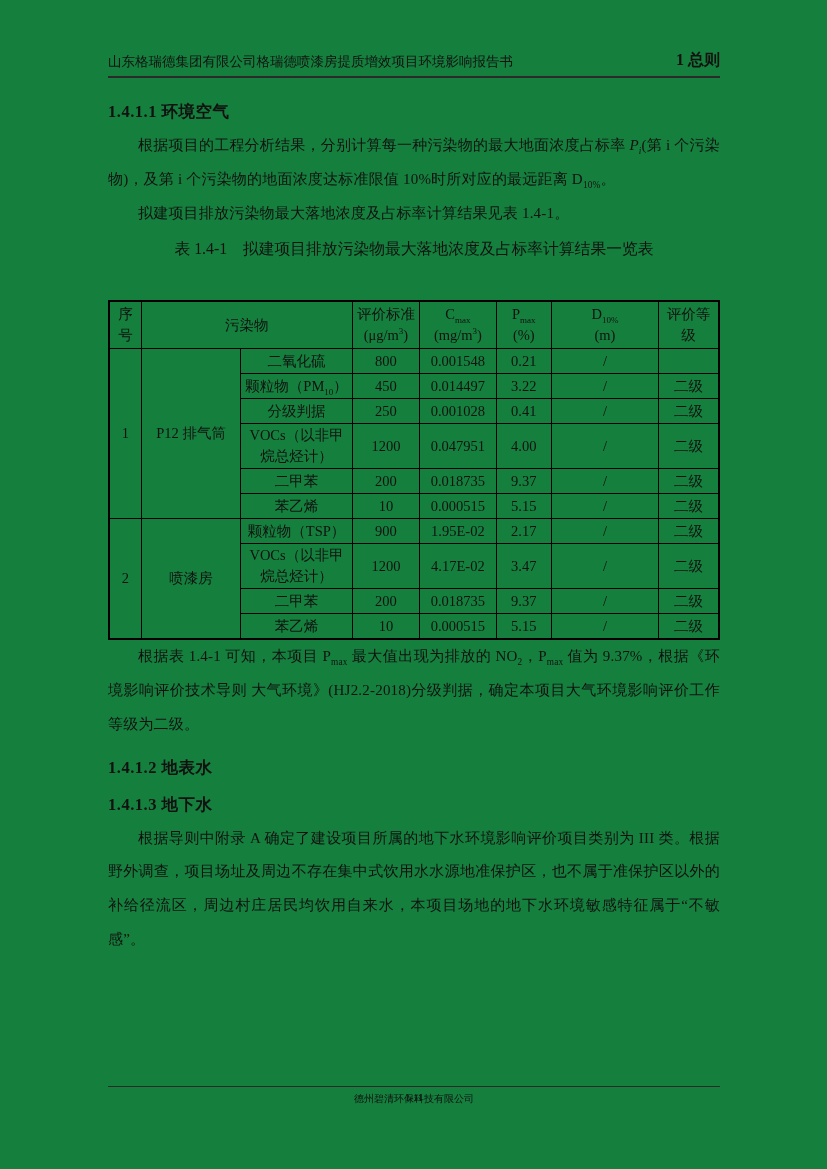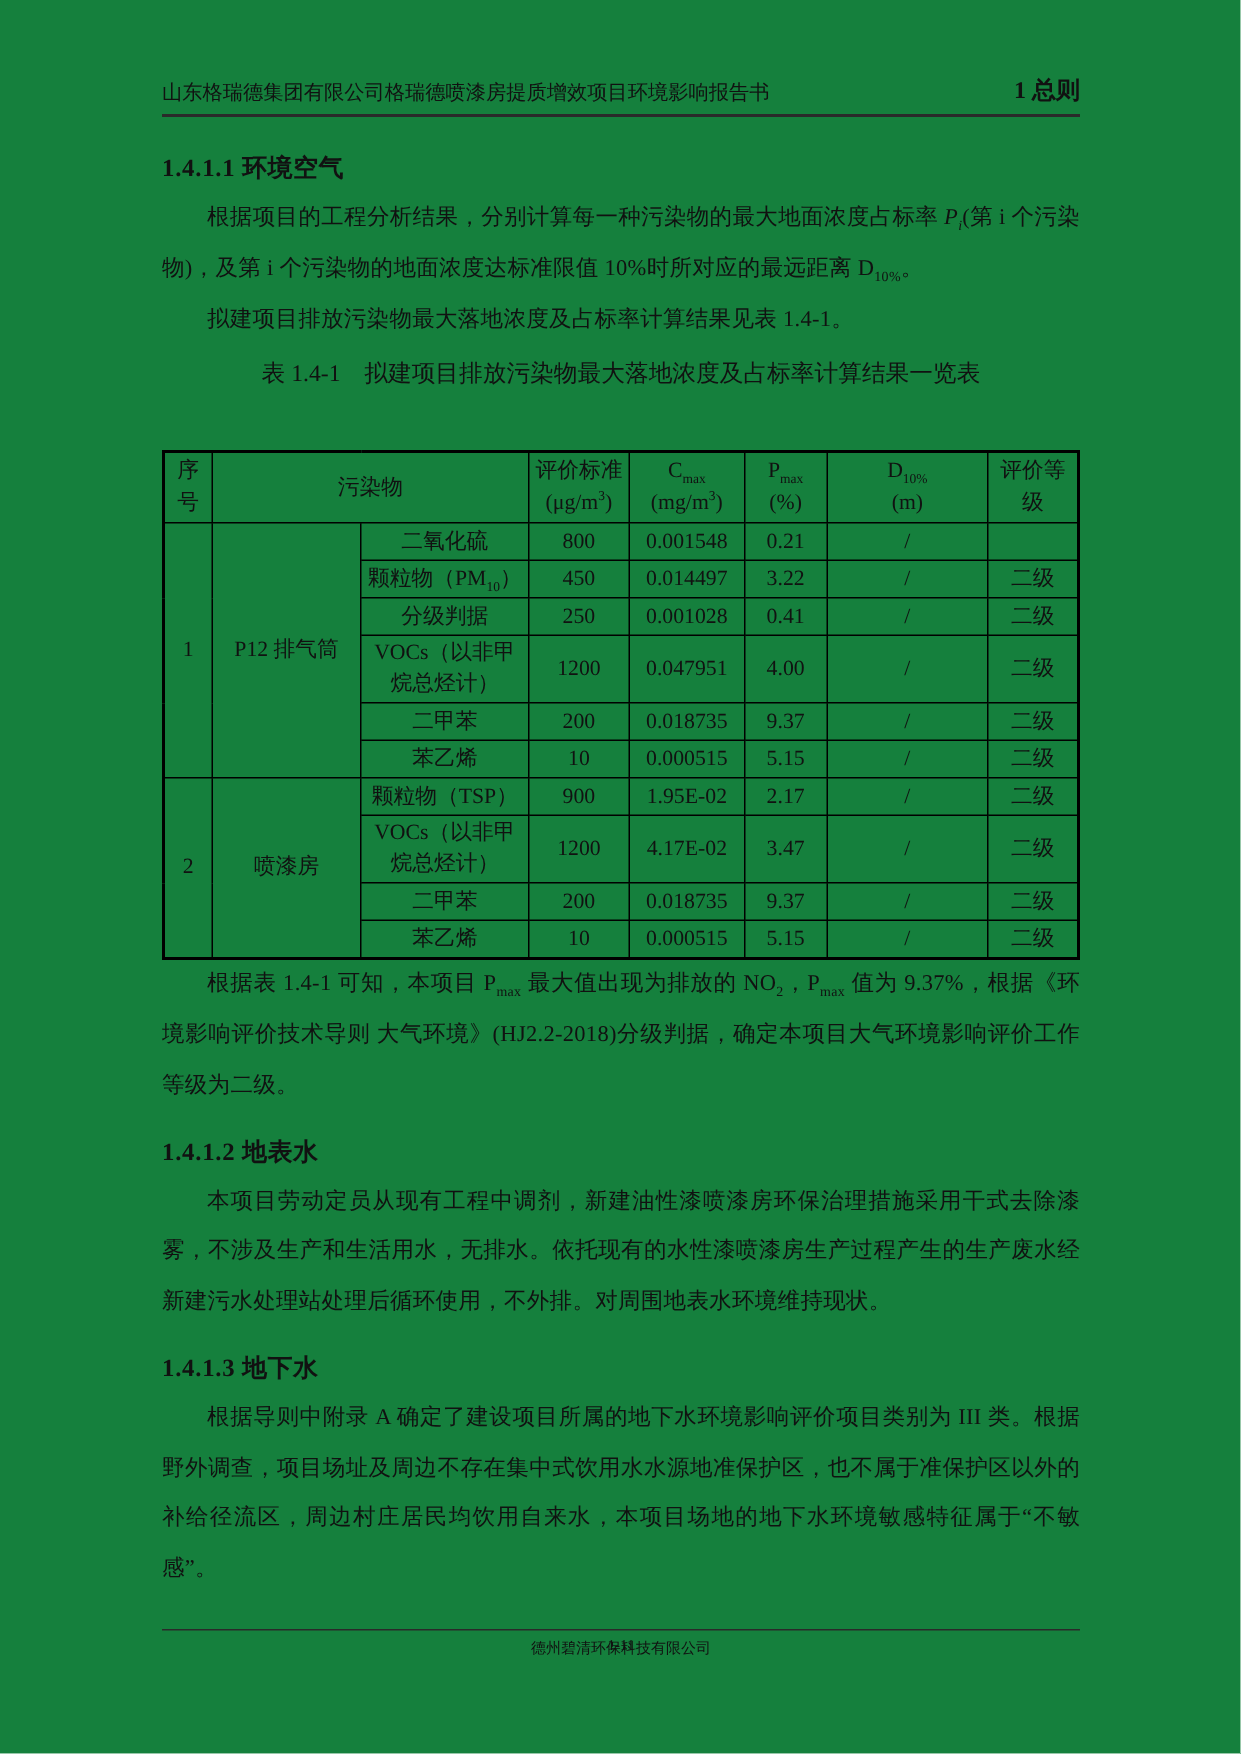--- a/index.html
+++ b/index.html
@@ -171,21 +171,20 @@
             <td>5.15</td>
             <td>/</td>
             <td>二级</td>
           </tr>
         </tbody>
     </table>
 
     <p class="body-p"><span>根据表 1.4-1 可知，本项目 P</span><sub>max</sub><span> 最大值出现为排放的 NO</span><sub>2</sub><span>，P</span><sub>max</sub><span> 值为 9.37%，根据《环境影响评价技术导则 大气环境》(HJ2.2-2018)分级判据，确定本项目大气环境影响评价工作等级为二级。</span></p>
 
     <h3 class="sec">1.4.1.2 地表水</h3>
-    <p class="body-p">本项目劳动定员从现有工程中调剂，新建油性漆喷漆房环保治理措施采用干式去除漆雾，不涉及生产和生活用水，无排水。依托现有的水性漆喷漆房生产过程产生的生产废水经新建污水处理站处理后循环使用，不外排。对周围地表水环境维持现状。</p>
 
     <h3 class="sec">1.4.1.3 地下水</h3>
     <p class="body-p">根据导则中附录 A 确定了建设项目所属的地下水环境影响评价项目类别为 III 类。根据野外调查，项目场址及周边不存在集中式饮用水水源地准保护区，也不属于准保护区以外的补给径流区，周边村庄居民均饮用自来水，本项目场地的地下水环境敏感特征属于“不敏感”。</p>
 
   </div>
 
   <div class="running-footer">
     <span class="pg-num">1-11</span>
     <span class="ftr-right">德州碧清环保科技有限公司</span>
   </div>

